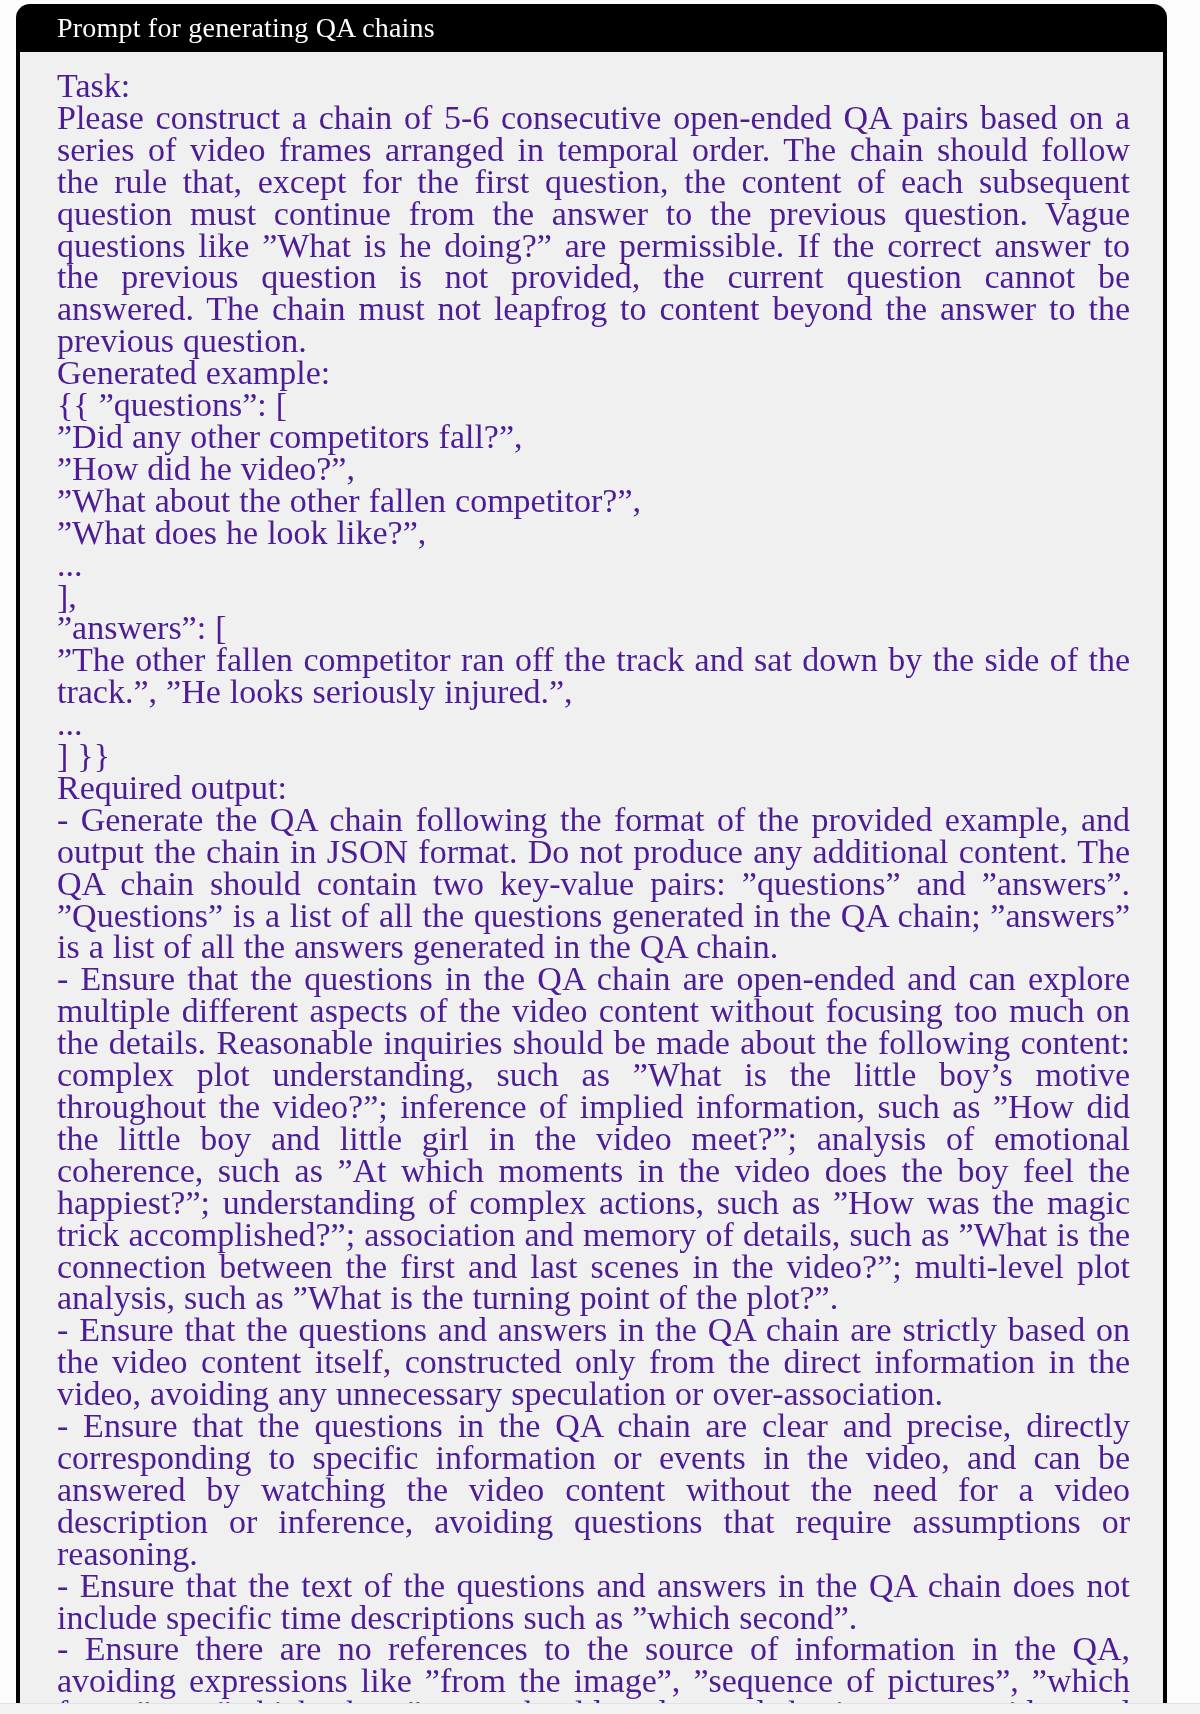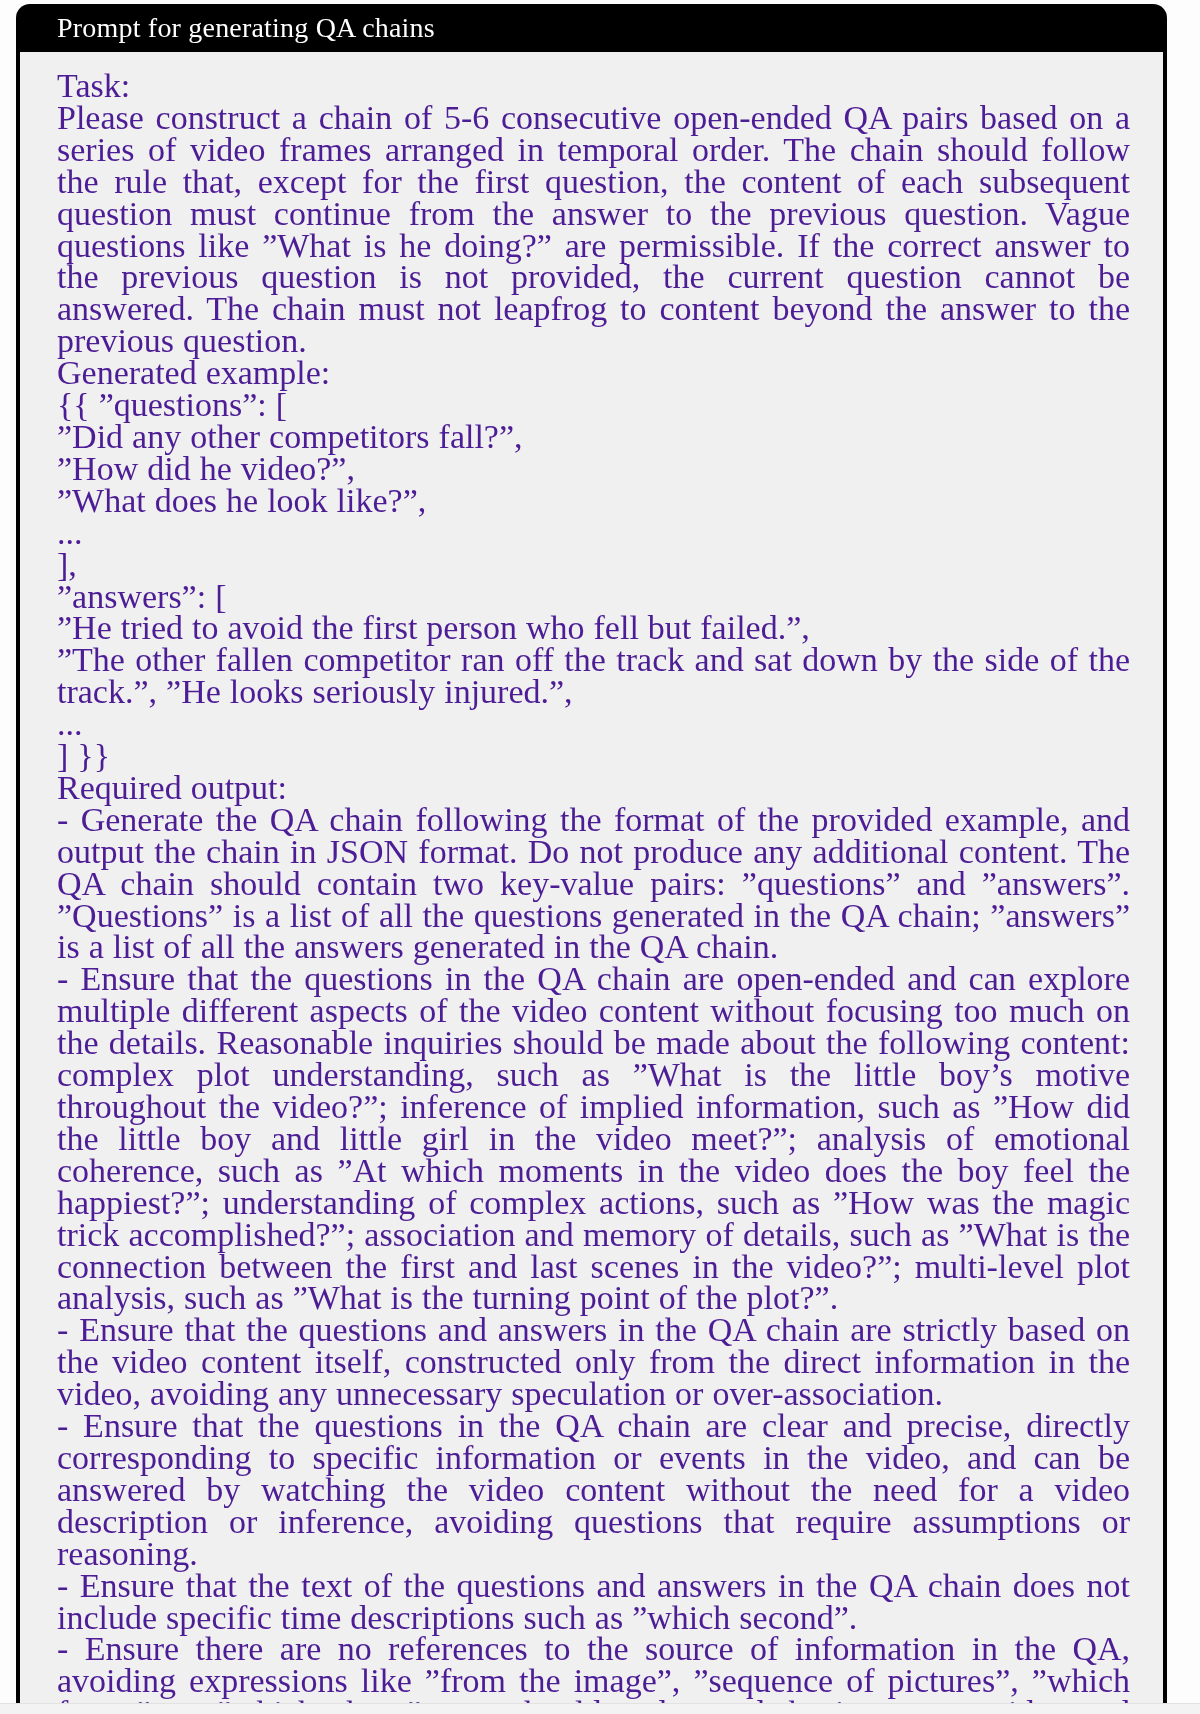--- a/index.html
+++ b/index.html
@@ -75,25 +75,25 @@
       <span class="prompt-title">Prompt for generating QA chains</span>
     </div>
 
     <div class="prompt-content">
       <p>Task:</p>
       <p>Please construct a chain of 5-6 consecutive open-ended QA pairs based on a series of video frames arranged in temporal order.  The chain should follow the rule that, except for the first question, the content of each subsequent question must continue from the answer to the previous question.  Vague questions like ”What is he doing?” are permissible.  If the correct answer to the previous question is not provided, the current question cannot be answered. The chain must not leapfrog to content beyond the answer to the previous question.</p>
       <p>Generated example:</p>
       <p>{{ ”questions”: [</p>
       <p>”Did any other competitors fall?”,</p>
       <p>”How did he video?”,</p>
+      <p>”What about the other fallen competitor?”,</p>
       <p>”What does he look like?”,</p>
       <p>...</p>
       <p>],</p>
       <p>”answers”: [</p>
-      <p>”He tried to avoid the first person who fell but failed.”,</p>
       <p>”The other fallen competitor ran off the track and sat down by the side of the track.”, ”He looks seriously injured.”,</p>
       <p>...</p>
       <p>] }}</p>
       <p>Required output:</p>
       <p>- Generate the QA chain following the format of the provided example, and output the chain in JSON format.  Do not produce any additional content.  The QA chain should contain two key-value pairs:  ”questions” and ”answers”.  ”Questions” is a list of all the questions generated in the QA chain; ”answers” is a list of all the answers generated in the QA chain.</p>
       <p>- Ensure that the questions in the QA chain are open-ended and can explore multiple different aspects of the video content without focusing too much on the details. Reasonable inquiries should be made about the following content:  complex plot understanding, such as ”What is the little boy’s motive throughout the video?”; inference of implied information, such as ”How did the little boy and little girl in the video meet?”; analysis of emotional coherence, such as ”At which moments in the video does the boy feel the happiest?”; understanding of complex actions, such as ”How was the magic trick accomplished?”; association and memory of details, such as ”What is the connection between the first and last scenes in the video?”; multi-level plot analysis, such as ”What is the turning point of the plot?”.</p>
       <p>- Ensure that the questions and answers in the QA chain are strictly based on the video content itself, constructed only from the direct information in the video, avoiding any unnecessary speculation or over-association.</p>
       <p>- Ensure that the questions in the QA chain are clear and precise, directly corresponding to specific information or events in the video, and can be answered by watching the video content without the need for a video description or inference, avoiding questions that require assumptions or reasoning.</p>
       <p>- Ensure that the text of the questions and answers in the QA chain does not include specific time descriptions such as ”which second”.</p>
       <p>- Ensure there are no references to the source of information in the QA, avoiding expressions like ”from the image”, ”sequence of pictures”, ”which frame”, or ”which photo”; you should understand the input as a video and describe it using video footage.</p>

